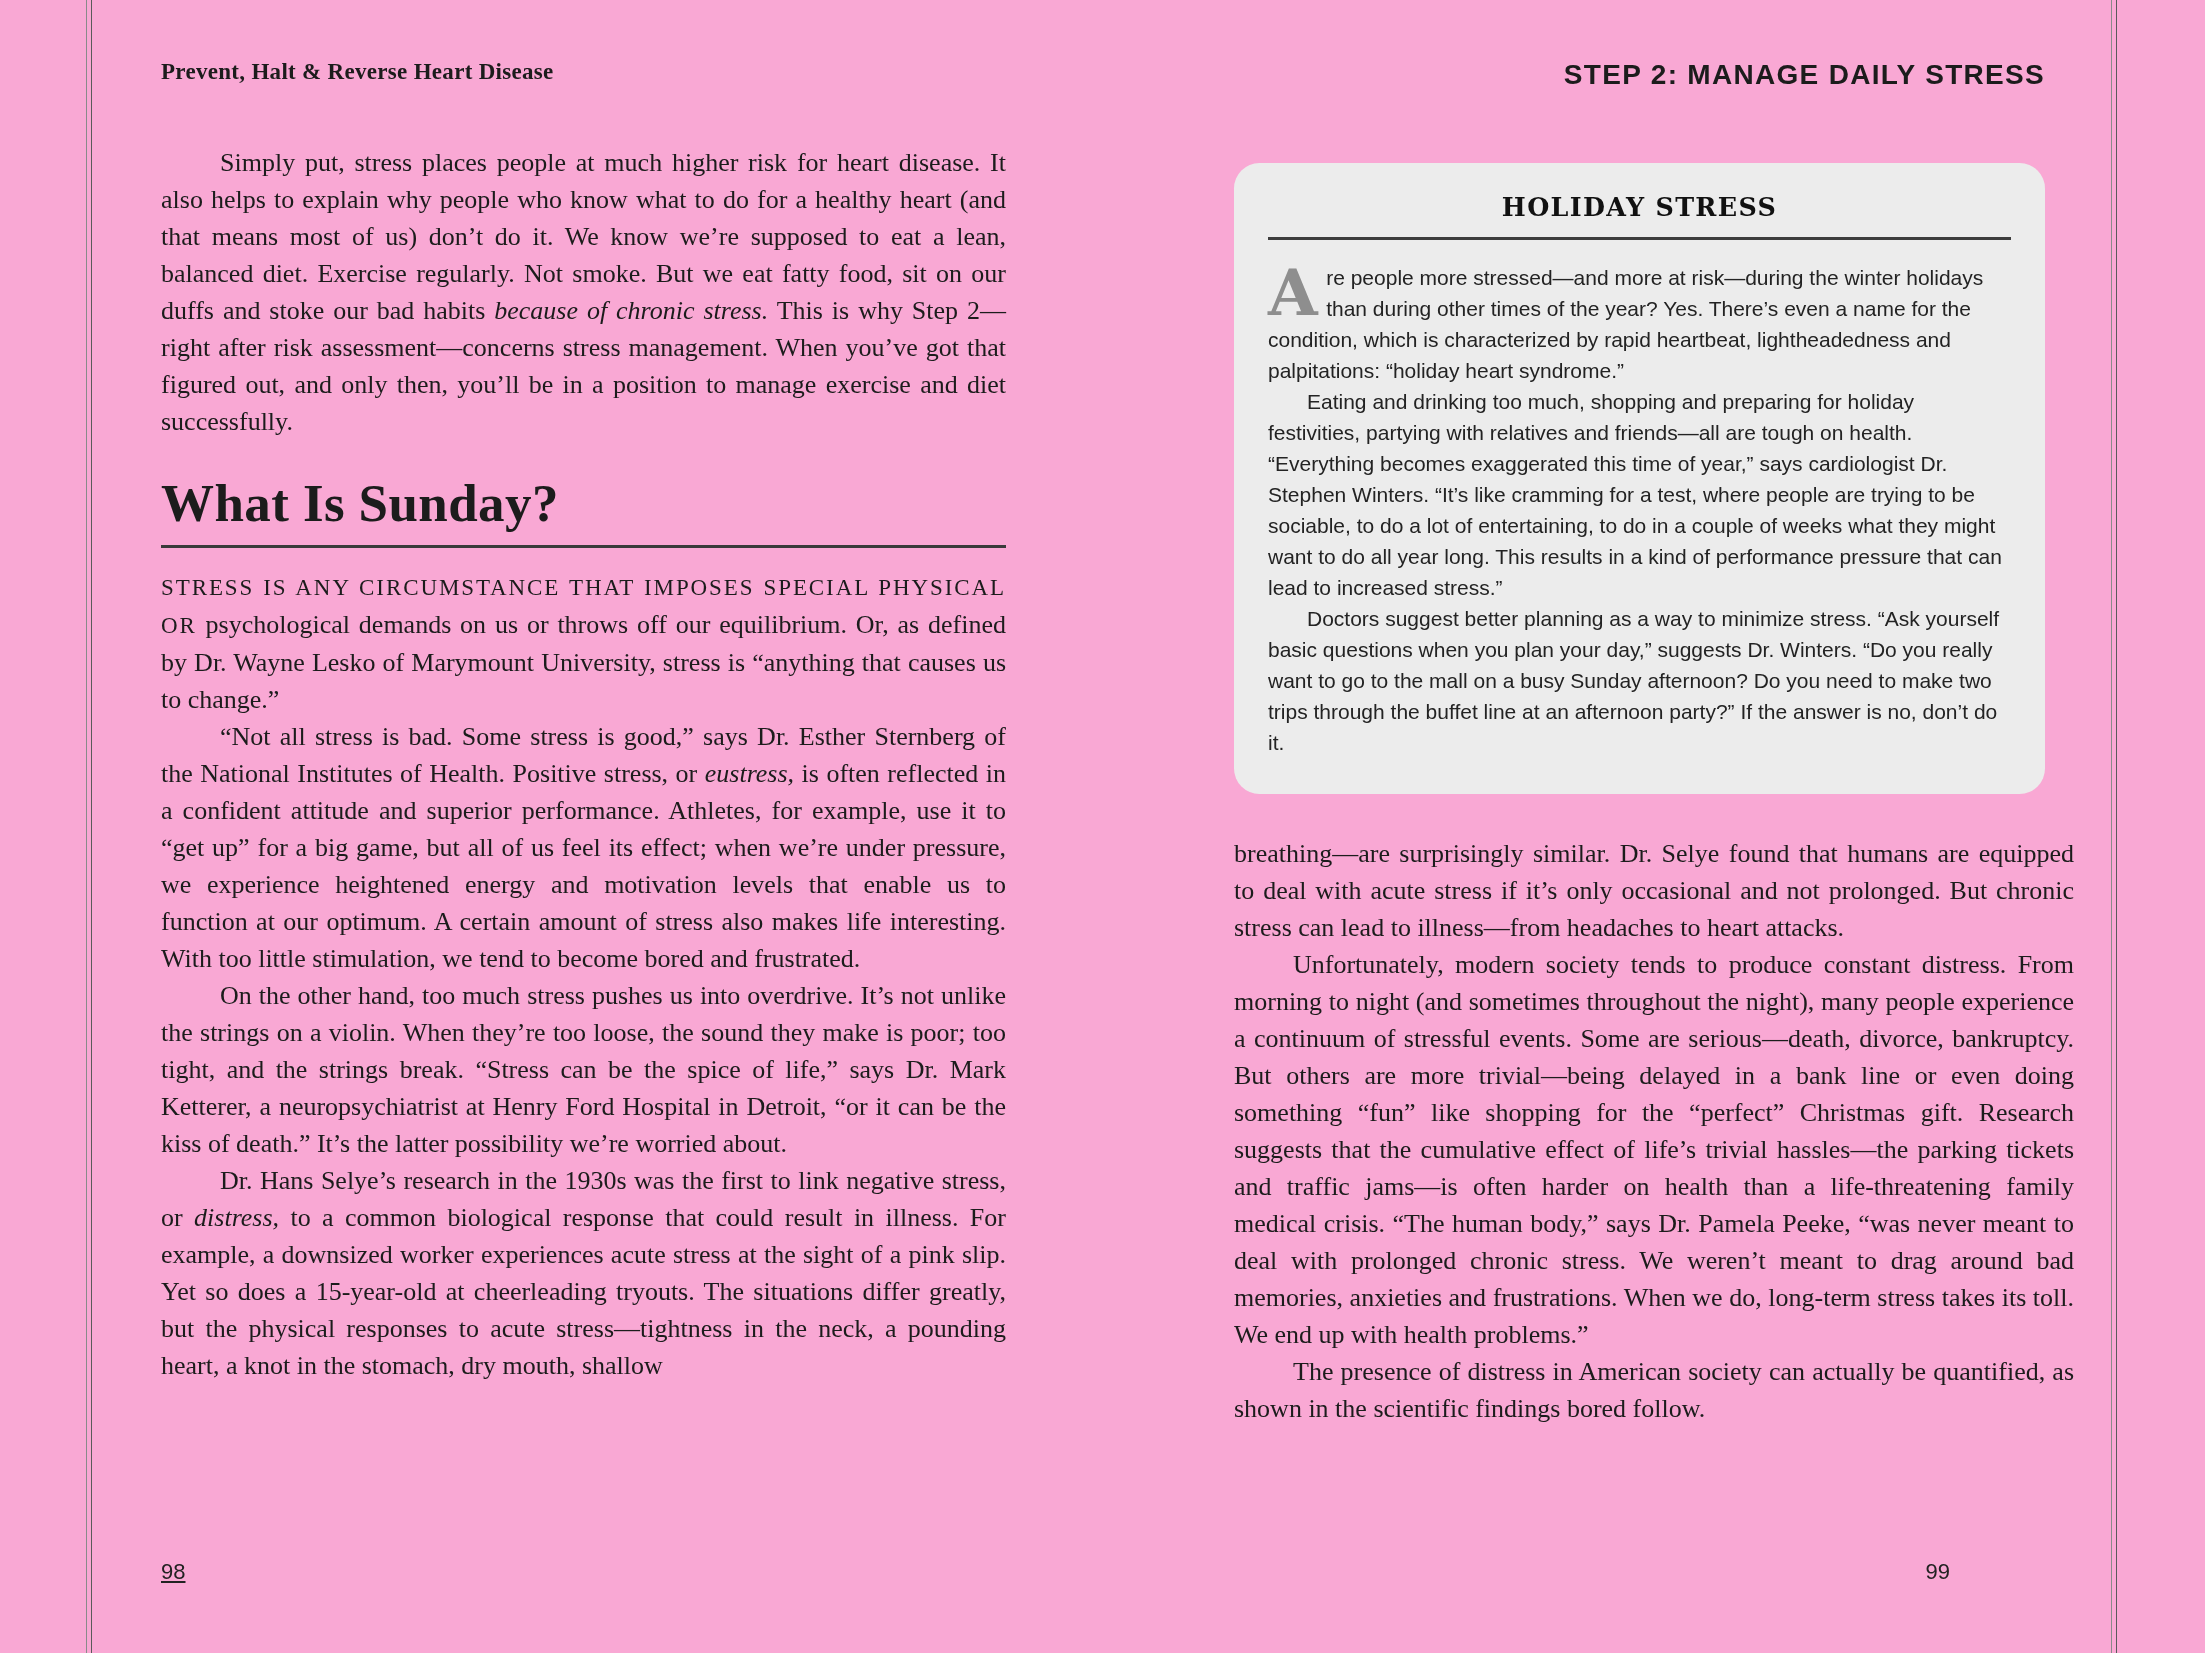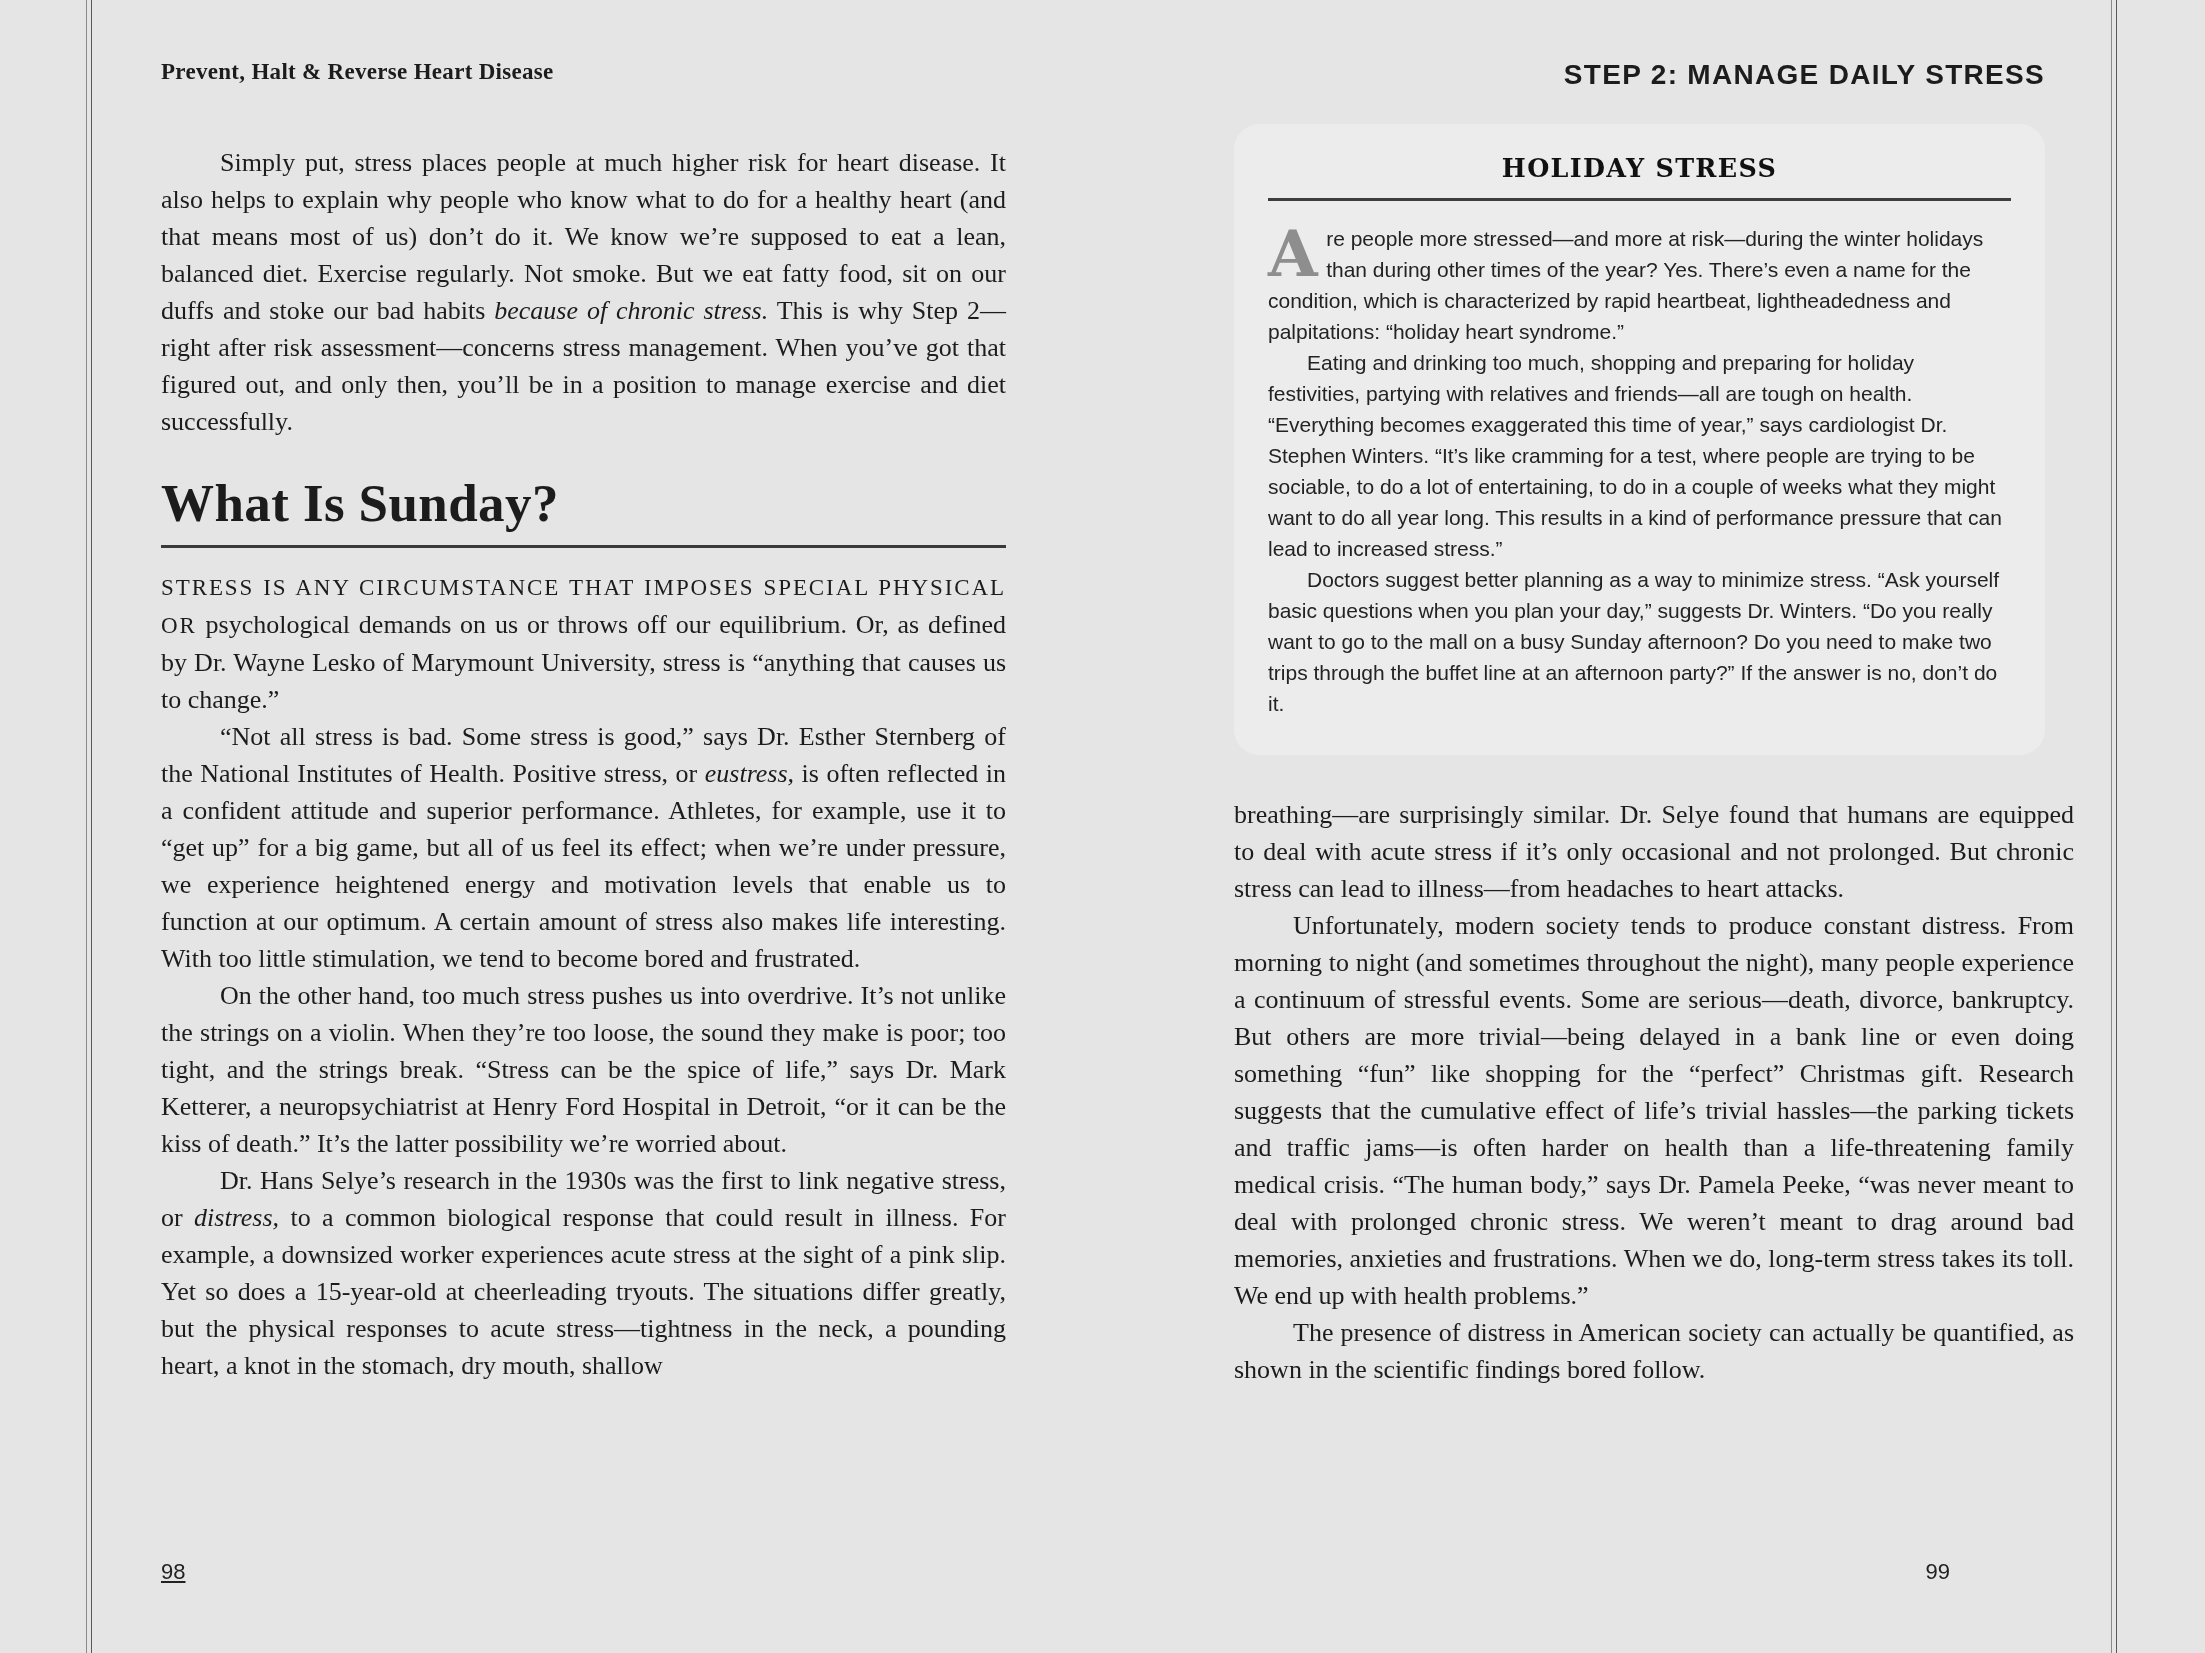--- a/index.html
+++ b/index.html
@@ -1,16 +1,16 @@
 <!DOCTYPE html>
 <html style="font-size:13.6px"><head>
 <meta charset="utf-8">
 <style>
   html,body{margin:0;padding:0;background:#ffffff;}
-  .spread{position:relative;width:2205px;height:1654px;background:#e5e5e5;overflow:hidden;
+  .spread{position:relative;width:2205px;height:1654px;background:#f9a8d4;overflow:hidden;
           font-family:"Liberation Serif","DejaVu Serif",serif;color:#1c1c1c;}
 
   
   .edge{position:absolute;top:0;bottom:0;width:4.2px;border-left:1.7px solid #8a8a8a;border-right:1.7px solid #5a5a5a;}
   .edge.left{left:86px;}
   .edge.right{left:2111px;}
 
   
   .left-col{position:absolute;left:161px;top:59px;width:845px;}
   .running-head-left{font-weight:bold;font-size:23px;letter-spacing:0.3px;}
@@ -26,21 +26,21 @@
 
   .page-num{position:absolute;top:1559px;font-family:"Liberation Sans","DejaVu Sans",sans-serif;
             font-size:22px;color:#222;}
   .page-num.left{left:161px;text-decoration:underline;}
   .page-num.right{left:1896px;width:54px;text-align:right;}
 
   
   .right-col{position:absolute;left:1234px;top:59px;width:840px;}
   .running-head-right{font-family:"Liberation Sans","DejaVu Sans",sans-serif;font-weight:bold;
                       font-size:28px;letter-spacing:1.3px;text-align:right;width:811px;}
-  .sidebar{margin-top:33px;width:811px;box-sizing:border-box;background:#ececec;border-radius:25.4px;
+  .sidebar{margin-top:72px;width:811px;box-sizing:border-box;background:#ececec;border-radius:25.4px;
            padding:29px 34px 36px 34px;}
   .sidebar-title{font-family:"DejaVu Serif",serif;font-weight:bold;font-size:25.4px;letter-spacing:1.3px;
                  text-align:center;color:#111;}
   .sidebar-rule{height:2.5px;background:#3d3d3d;margin-top:15.3px;}
   .sb-par{font-family:"Liberation Sans","DejaVu Sans",sans-serif;font-size:21px;line-height:31px;
           color:#232323;text-align:left;margin:0;}
   .sb-first{margin-top:22px;}
   .sb-indent{text-indent:39px;}
   .dropcap{float:left;font-family:"DejaVu Serif",serif;font-weight:bold;font-size:64px;line-height:51px;
            color:#8e8e8e;margin:5.1px 8.5px 0 0;}

